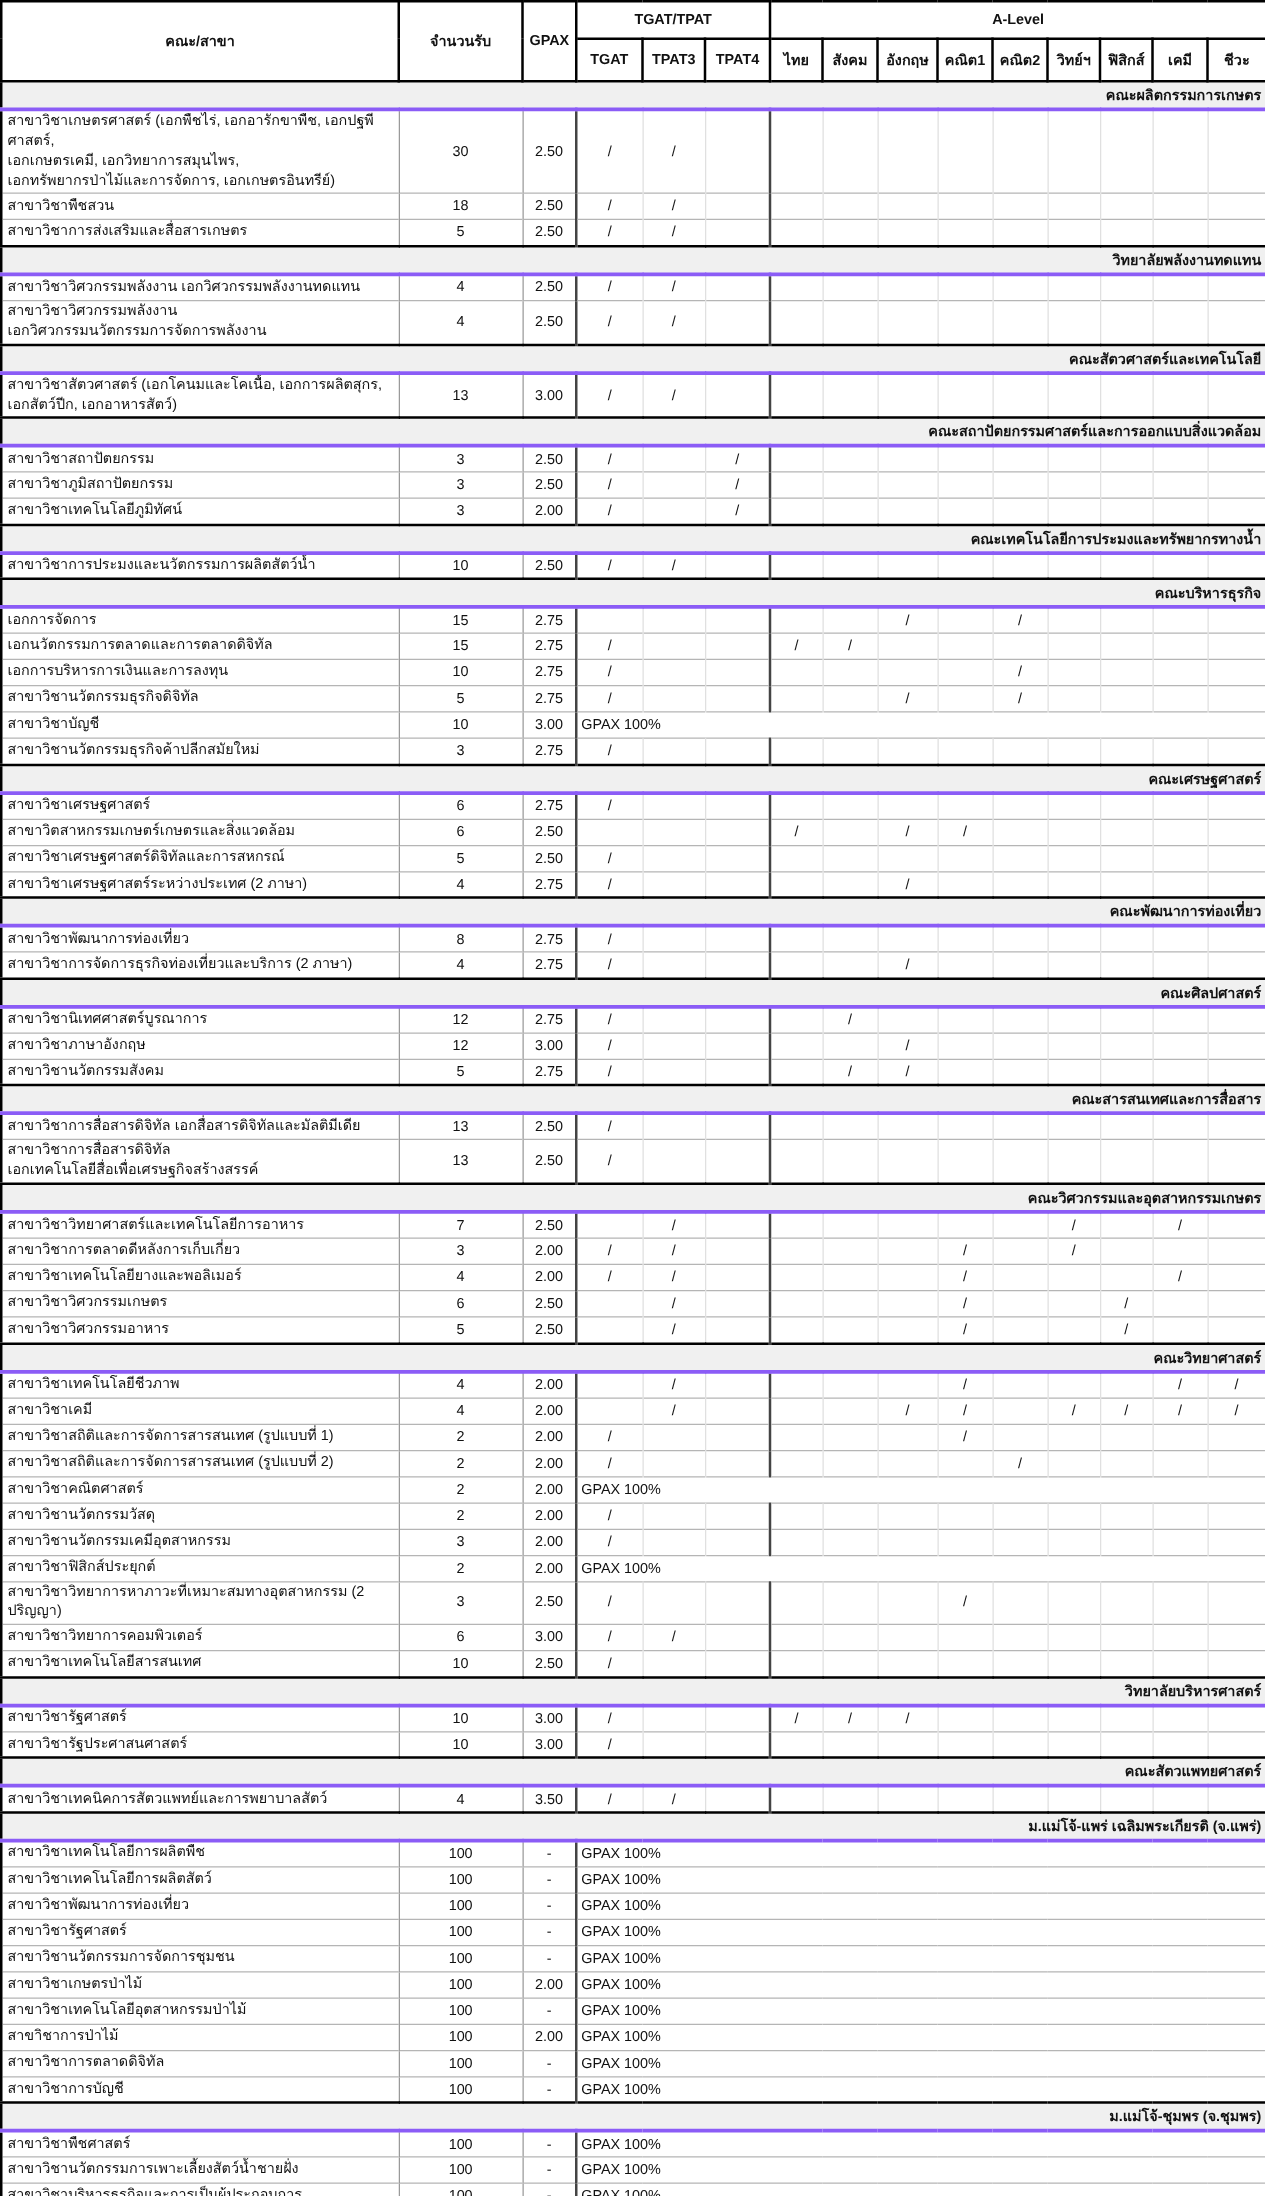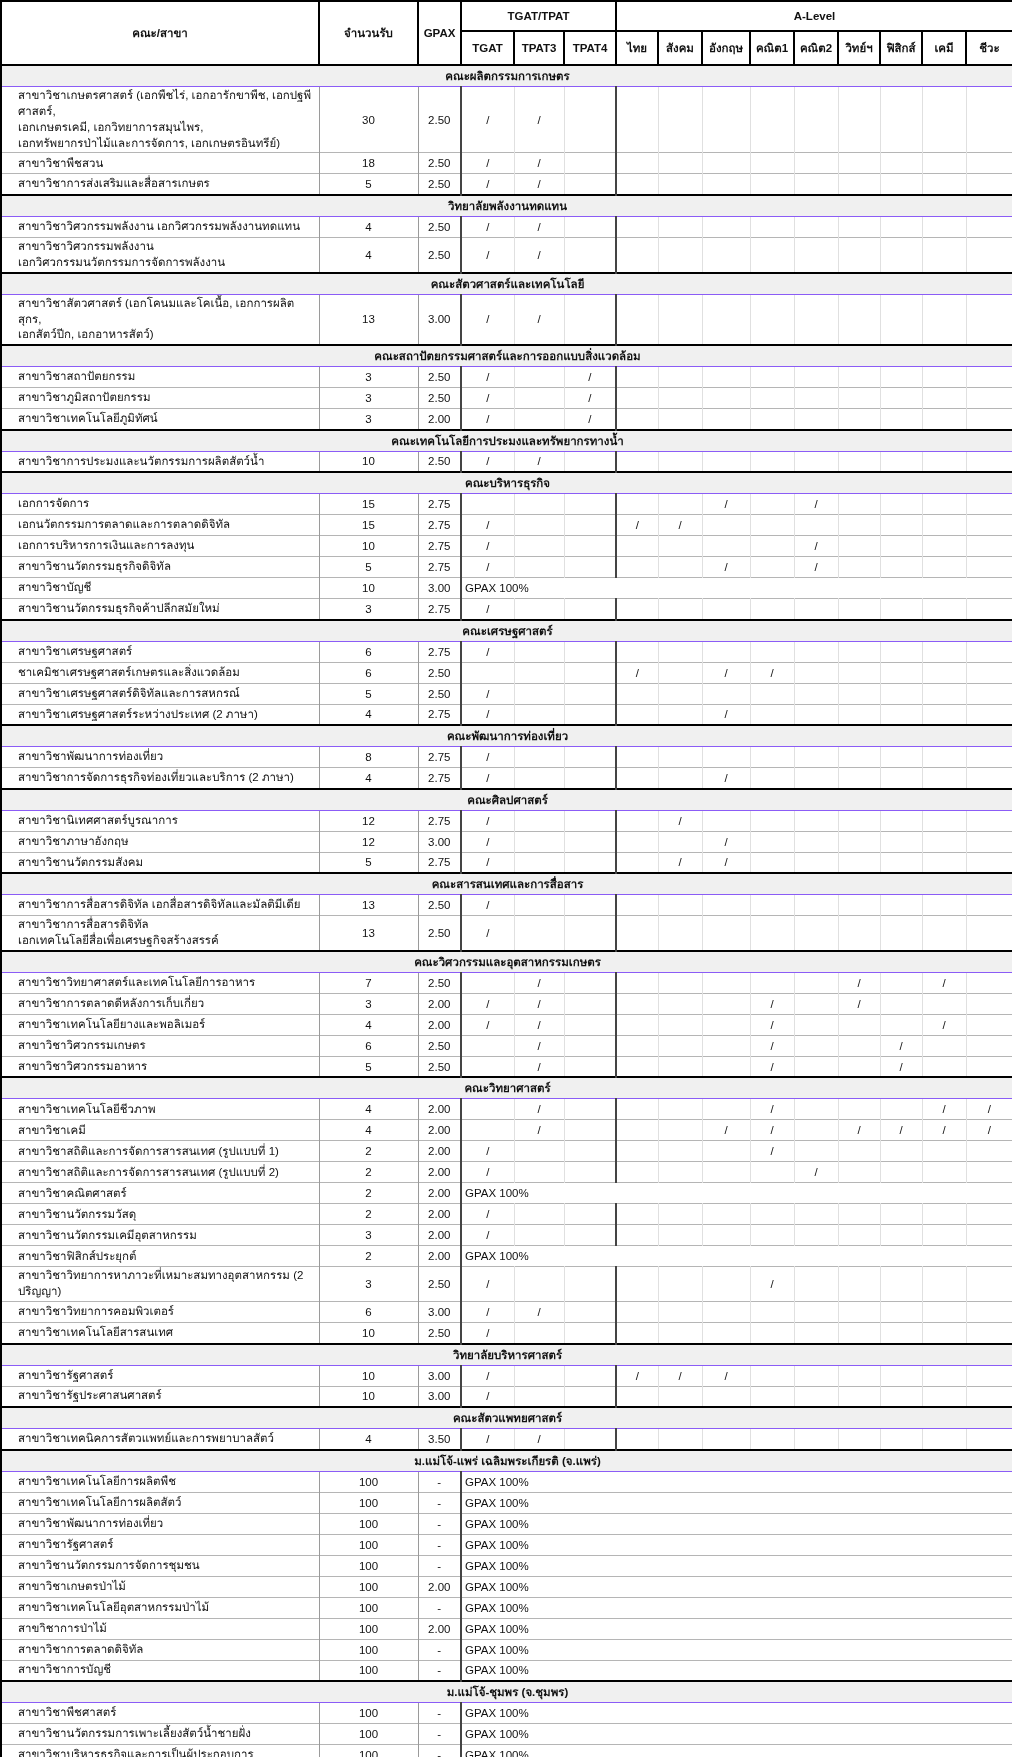--- a/index.html
+++ b/index.html
@@ -6,27 +6,27 @@
   body { font-family: "Liberation Sans", sans-serif; color:#111; }
   .page { width:1012px; }
   table { border-collapse:collapse; table-layout:fixed; width:1012px;
           border:2px solid #000; font-size:11.5px; }
   th { border:2px solid #000; font-weight:bold; padding:7px 2px;
        vertical-align:middle; background:#fff; }
   thead tr.h1 { height:30px; }
   thead tr.h2 { height:22px;margin-top:15px; }
   td { padding:1px 3px; vertical-align:middle; overflow:hidden; }
   tr.section { height:20px; }
-  tr.section td { background:#f0f0f0; font-weight:bold; text-align:center;
-                  border-top:2px solid #000; border-bottom:1px solid #8b5cf6;
+  tr.section td { background:#f0f0f0; font-weight:bold; text-align:right;
+                  border-top:2px solid #000; border-bottom:3px solid #8b5cf6;
                   padding-left:4px; }
   tr.data { height:21px; }
   tr.data td { border-top:1px solid #b5b5b5; }
   td.name { text-align:left; white-space:pre-line; line-height:1.38;
-            border-right:1px solid #9a9a9a; padding-left:16px; }
+            border-right:1px solid #9a9a9a; padding-left:4px; }
   td.c { text-align:center; }
   td.quota { border-right:1px solid #9a9a9a; }
   td.gpax { border-right:2px solid #444;text-align:center; }
   td.cell { border-right:1px solid #e0e0e0; }
   td.col-thai { border-left:2px solid #444; }
   td.full { border-left:2px solid #444; }
 </style>
 </head>
 <body>
 
@@ -370,21 +370,21 @@
           <td class="c cell col-social"></td>
           <td class="c cell col-english"></td>
           <td class="c cell col-math1"></td>
           <td class="c cell col-math2"></td>
           <td class="c cell col-science"></td>
           <td class="c cell col-physics"></td>
           <td class="c cell col-chem"></td>
           <td class="c cell col-bio"></td>
         </tr>
         <tr class="data">
-          <td class="name">ชาเคมิชาเศรษฐศาสตร์เกษตรและสิ่งแวดล้อม</td>
+          <td class="name">สาขาวิตสาหกรรมเกษตร์เกษตรและสิ่งแวดล้อม</td>
           <td class="c quota">6</td>
           <td class="c gpax">2.50</td>
           <td class="c cell col-tgat"></td>
           <td class="c cell col-tpat3"></td>
           <td class="c cell col-tpat4"></td>
           <td class="c cell col-thai">/</td>
           <td class="c cell col-social"></td>
           <td class="c cell col-english">/</td>
           <td class="c cell col-math1">/</td>
           <td class="c cell col-math2"></td>

